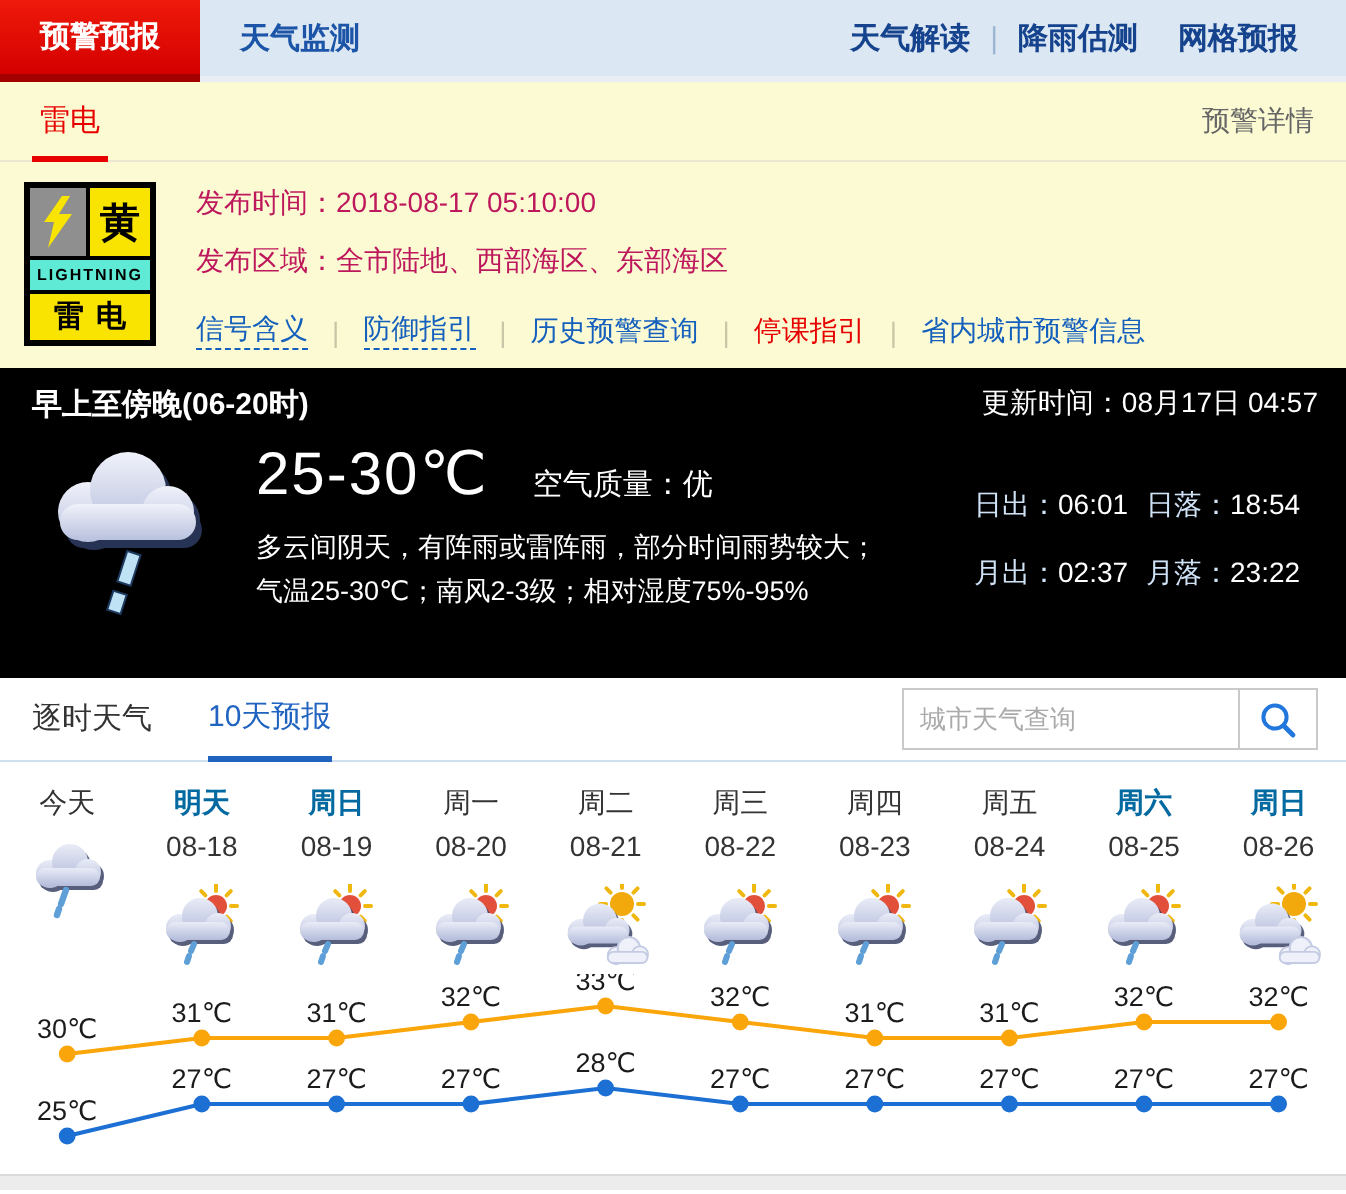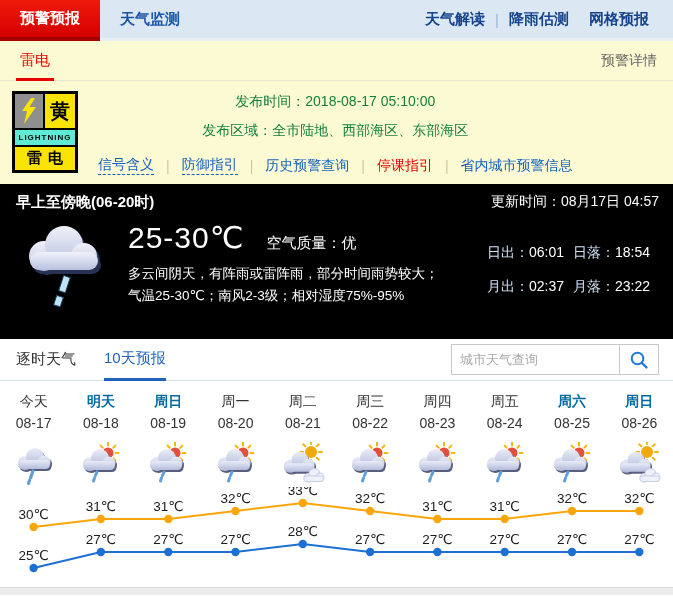--- a/index.html
+++ b/index.html
@@ -25,21 +25,21 @@
   .warn-detail { margin-left:auto; color:#666; font-size:14px; cursor:pointer; }
   .warn-body { display:flex; padding:10px 0 0 12px; }
   
   .badge { width:66px; height:82px; background:#000; padding:3px; display:flex; flex-direction:column; gap:2px; flex:none; }
   .badge .row1 { display:flex; gap:2px; height:34px; }
   .badge .boltcell { width:28px; background:#8f8f8f; display:flex; align-items:center; justify-content:center; }
   .badge .huang { flex:1; background:#f8e400; color:#000; font-size:20px; font-weight:bold; display:flex; align-items:center; justify-content:center; }
   .badge .mid { height:15px; background:#5eead4; color:#000; font-size:8px; font-weight:bold; letter-spacing:1px; display:flex; align-items:center; justify-content:center; }
   .badge .bot { flex:1; background:#f8e400; color:#000; font-size:15px; font-weight:bold; letter-spacing:6px; display:flex; align-items:center; justify-content:center; padding-left:6px; }
   .warn-info { padding:2px 0 0 20px; font-size:14px; color:#6b6a58; }
-  .warn-info .line { margin-bottom:11px; color:#15803d;text-align:center; }
+  .warn-info .line { margin-bottom:11px; color:#be185d; }
   .warn-links { display:flex; align-items:center; margin-top:16px; font-size:14px; }
   .warn-links .wlink { cursor:pointer; }
   .warn-links .blue-dotted { color:#1560bd; border-bottom:1px dashed #1560bd; }
   .warn-links .blue { color:#1560bd; }
   .warn-links .red { color:#e60000; }
   .warn-links .lsep { color:#c9c6a8; margin:0 12px; }
   
   .current { background:#000000; height:155px; color:#fff; padding:9px 14px 0 16px; }
   .cur-head { display:flex; font-size:15px; }
   .cur-period { font-weight:bold; }
@@ -196,21 +196,20 @@
         <circle cx="8.5" cy="8.5" r="5.8" fill="none" stroke="#2277dd" stroke-width="2"></circle>
         <line x1="13" y1="13" x2="17.5" y2="17.5" stroke="#2277dd" stroke-width="2.4" stroke-linecap="round"></line>
       </svg>
     </div>
   </div>
 </div>
 
 <div class="days" id="days-grid">
     <div class="daycol">
       <div class="dayname">今天</div>
-      <div class="daydate">08-17</div>
       <div class="dayicon">
         <svg width="46" height="44" viewBox="0 0 46 44">
           <defs>
             <linearGradient id="cg" x1="0" y1="0" x2="0" y2="1">
               <stop offset="0" stop-color="#e9ecf7"></stop>
               <stop offset="1" stop-color="#b4bcdb"></stop>
             </linearGradient>
           </defs>
           <g transform="translate(4,2) scale(1)">
             <g transform="translate(1.5,2)" fill="#3c4466" opacity=".85">

